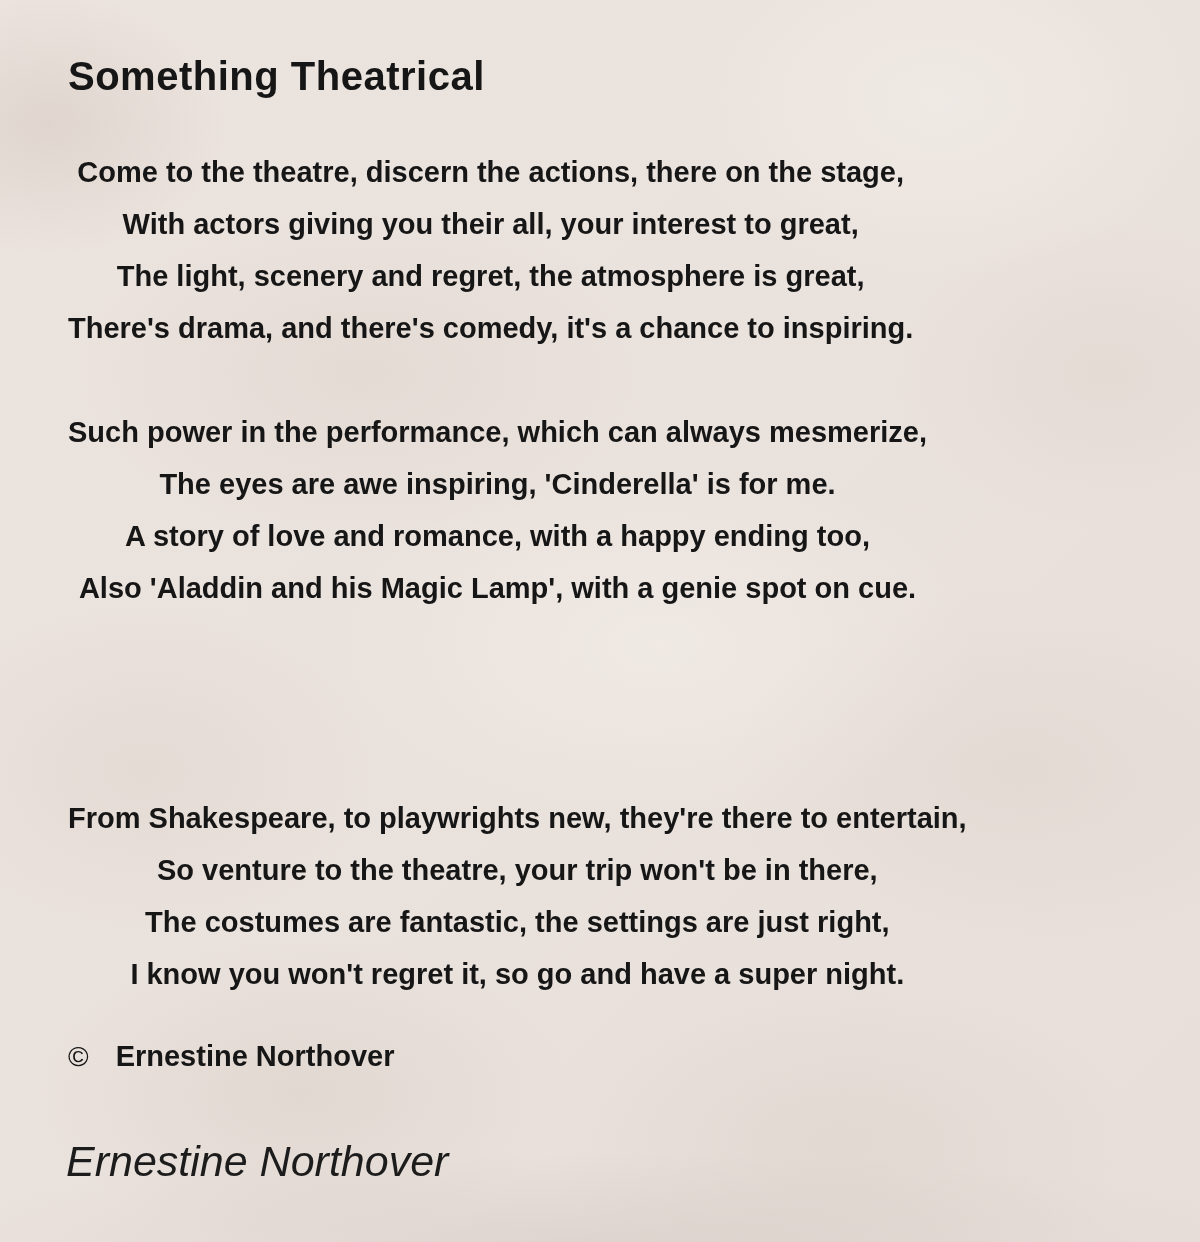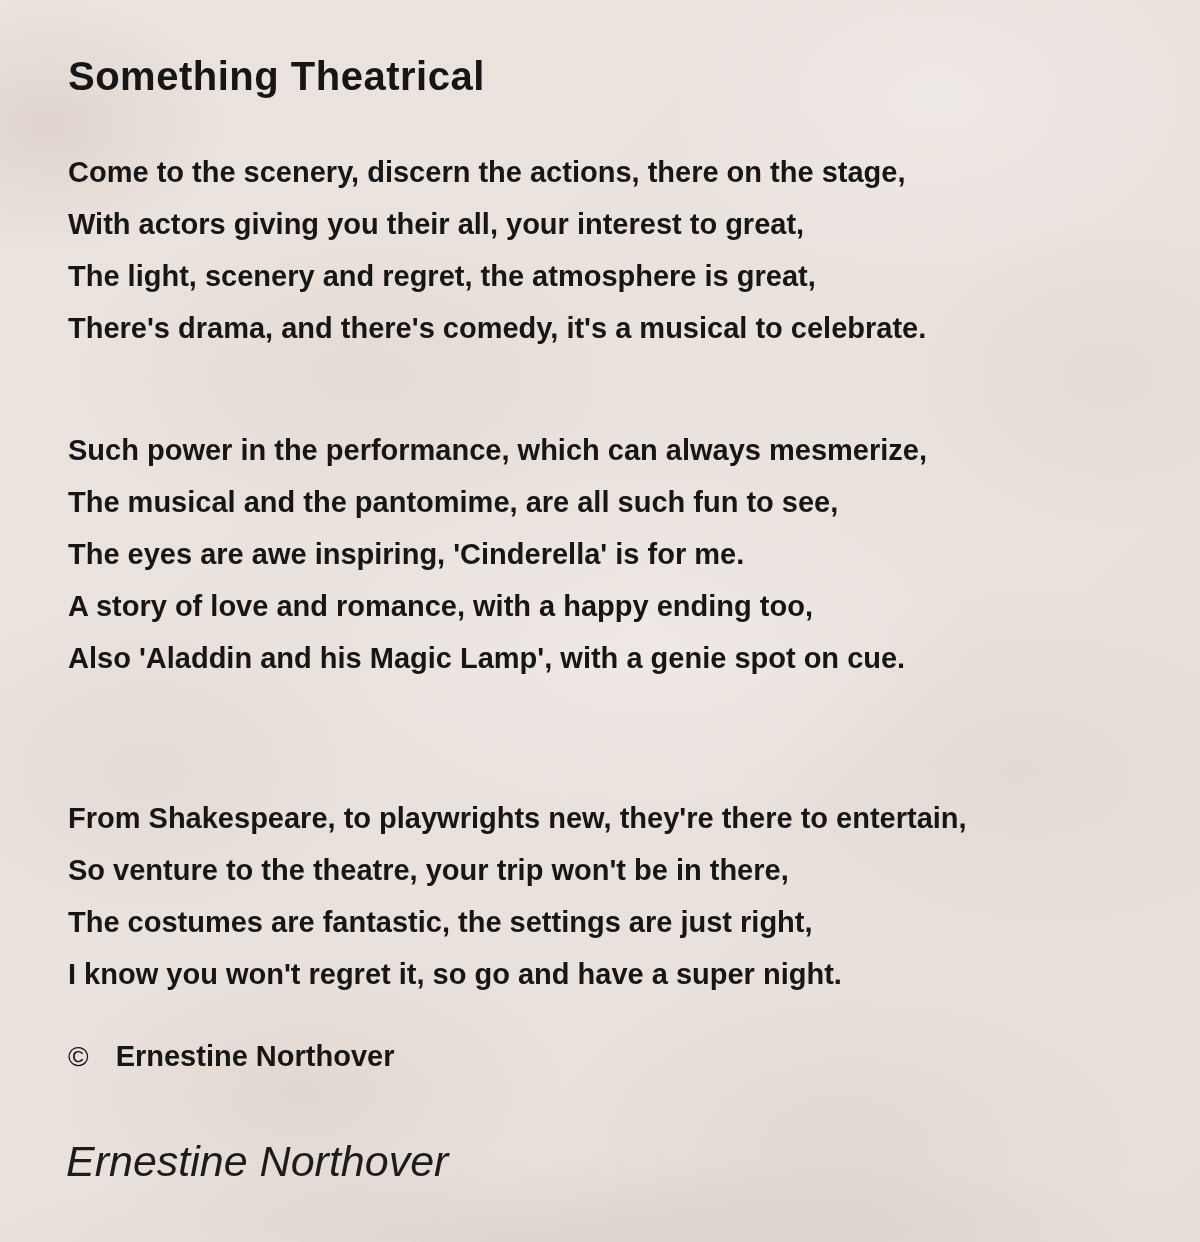--- a/index.html
+++ b/index.html
@@ -1,15 +1,15 @@
 <!DOCTYPE html>
 <html><head>
 <meta charset="utf-8">
 <style>
-  * { margin: 0; padding: 0; box-sizing: border-box; }
+  * { margin: 0; padding: 0; box-sizing: border-box; text-align: center; }
 
   html, body {
     width: 1200px;
     height: 1242px;
     overflow: hidden;
   }
 
   body {
     position: relative;
     font-family: "Liberation Sans", sans-serif;
@@ -46,21 +46,21 @@
   }
 
   .stanza .line {
     font-size: 29px;
     font-weight: bold;
     line-height: 52px;
     white-space: nowrap;
   }
 
   .stanza-1 { top: 146px; }
-  .stanza-2 { top: 424px; }
+  .stanza-2 { top: 406px; }
   .stanza-3 { top: 792px; }
 
   .copyright-row {
     position: absolute;
     left: 68px;
     top: 1030px;
     display: flex;
     align-items: baseline;
     font-size: 29px;
     line-height: 52px;
@@ -88,29 +88,28 @@
     white-space: nowrap;
     color: #1c1c1c;
   }
 </style>
 </head>
 <body>
 
 <h1 class="page-title">Something Theatrical</h1>
 
 <div class="stanza stanza-1">
-  <p class="line">Come to the scenery, discern the actions, there on the stage,</p>
+  <p class="line">Come to the theatre, discern the actions, there on the stage,</p>
   <p class="line">With actors giving you their all, your interest to great,</p>
   <p class="line">The light, scenery and regret, the atmosphere is great,</p>
-  <p class="line">There's drama, and there's comedy, it's a musical to celebrate.</p>
+  <p class="line">There's drama, and there's comedy, it's a chance to inspiring.</p>
 </div>
 
 <div class="stanza stanza-2">
   <p class="line">Such power in the performance, which can always mesmerize,</p>
-  <p class="line">The musical and the pantomime, are all such fun to see,</p>
   <p class="line">The eyes are awe inspiring, 'Cinderella' is for me.</p>
   <p class="line">A story of love and romance, with a happy ending too,</p>
   <p class="line">Also 'Aladdin and his Magic Lamp', with a genie spot on cue.</p>
 </div>
 
 <div class="stanza stanza-3">
   <p class="line">From Shakespeare, to playwrights new, they're there to entertain,</p>
   <p class="line">So venture to the theatre, your trip won't be in there,</p>
   <p class="line">The costumes are fantastic, the settings are just right,</p>
   <p class="line">I know you won't regret it, so go and have a super night.</p>

